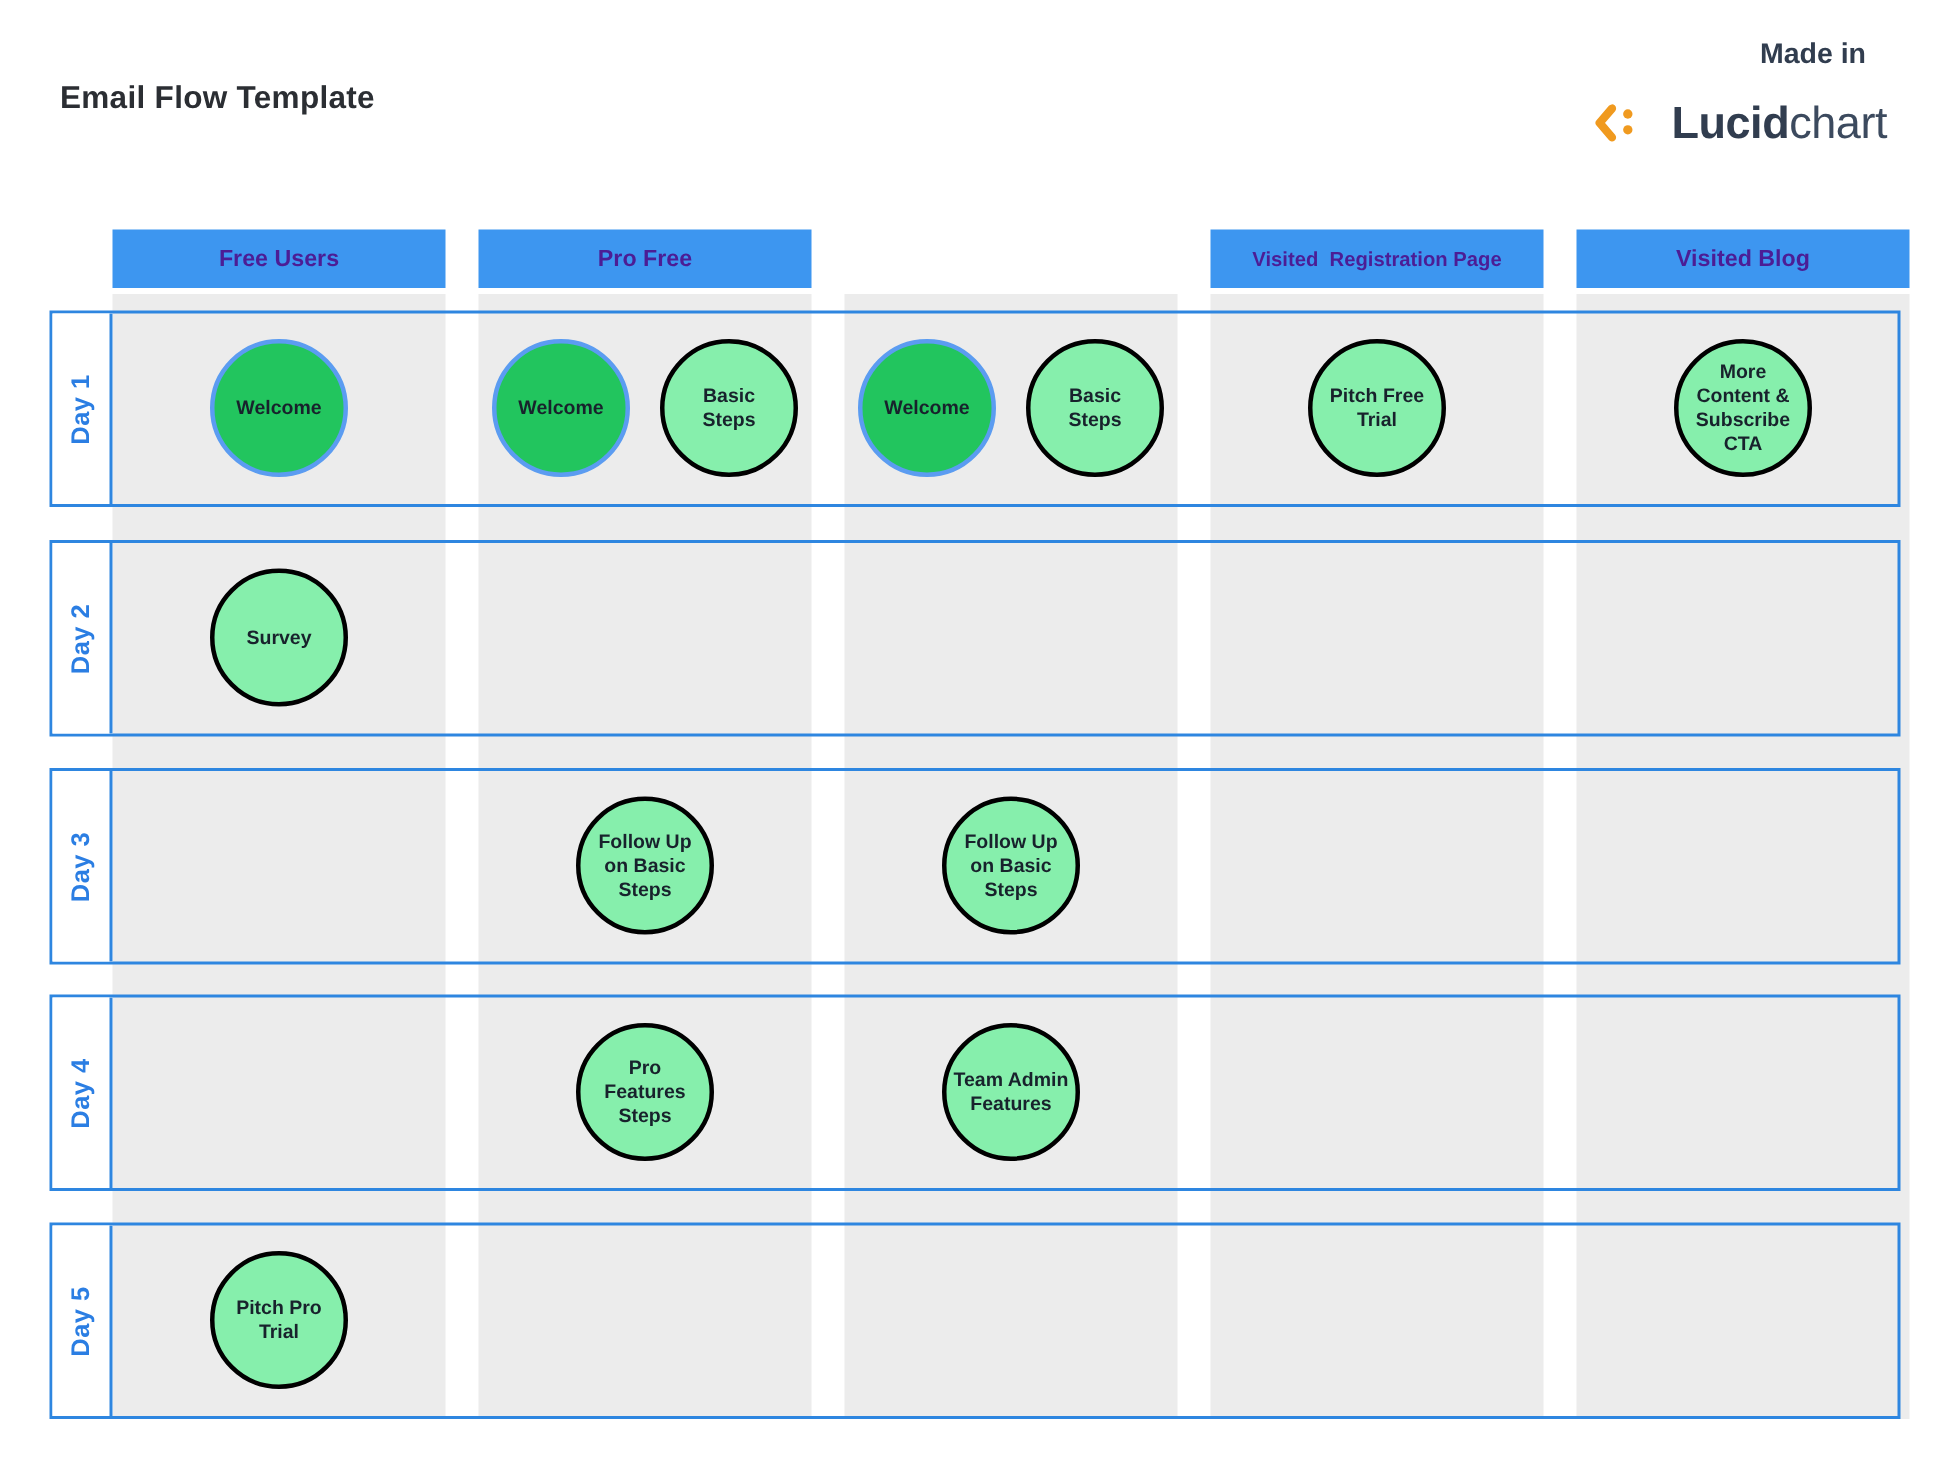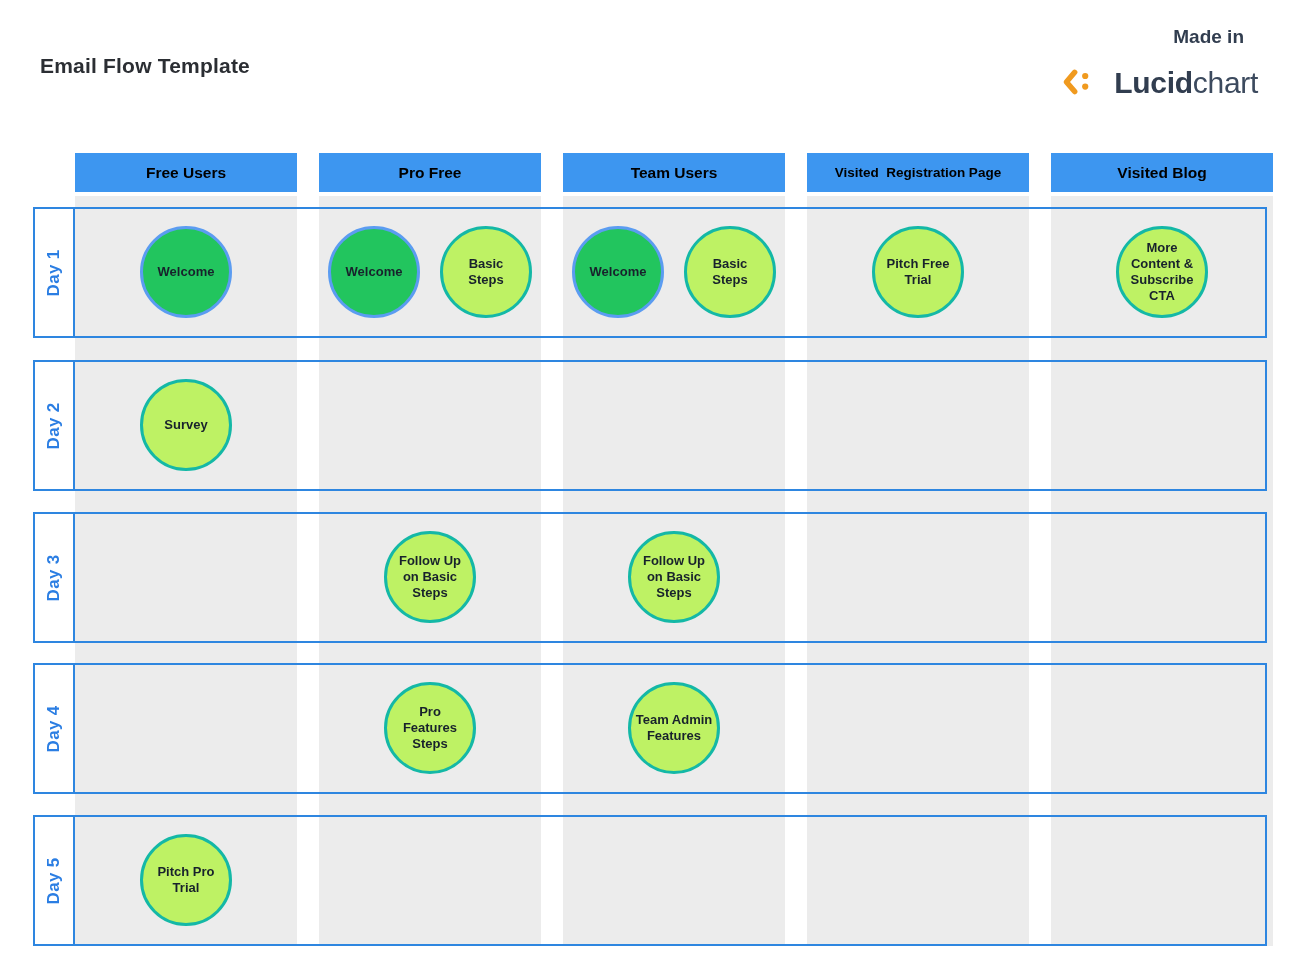--- a/index.html
+++ b/index.html
@@ -17,21 +17,21 @@
   .logo-row{display:flex;align-items:flex-end;justify-content:flex-end;gap:21px;margin-top:17px;}
   .logo-text{font-size:30px;color:#313d4f;letter-spacing:-.3px;line-height:1;}
   .logo-text .b{font-weight:700;}
   .logo-text .l{font-weight:400;color:#3c4a5e;}
   
   .lane{position:absolute;top:196px;height:750px;width:222px;background:#ececec;z-index:1;}
   .lane-h{
     position:absolute;top:153px;height:39px;width:222px;background:#3d96f0;z-index:2;
     display:flex;align-items:center;justify-content:center;
   }
-  .lane-h span{color:#000000;font-weight:700;font-size:15.5px;white-space:pre;}
+  .lane-h span{color:#4c1d95;font-weight:700;font-size:15.5px;white-space:pre;}
   .lane-h.small span{font-size:13.5px;}
   
   .row{
     position:absolute;left:33px;width:1234px;height:131px;
     border:2px solid #2e86e0;box-sizing:border-box;z-index:2;background:transparent;
   }
   .row-label{
     position:absolute;left:0;top:0;width:38px;height:100%;
     border-right:2px solid #2e86e0;background:#ffffff;
     display:flex;align-items:center;justify-content:center;
@@ -42,21 +42,21 @@
   }
   
   .node{
     position:absolute;width:92px;height:92px;border-radius:50%;box-sizing:border-box;
     display:flex;align-items:center;justify-content:center;text-align:center;z-index:3;
   }
   .node span{
     white-space:pre-line;font-size:13px;font-weight:700;color:#18222c;line-height:1.25;
   }
   .node.blue{background:#22c55e;border:3px solid #5b9cf1;}
-  .node.teal{background:#bef264;border:3px solid #14b8a6;justify-content:center;}
+  .node.teal{background:#86efac;border:3px solid #000000;justify-content:center;}
 </style>
 </head>
 <body>
 
 <div class="canvas">
 
   <h1 class="page-title">Email Flow Template</h1>
 
   <div class="branding">
     <div class="made-in">Made in</div>
@@ -74,23 +74,20 @@
   <div class="lane" style="left:319px"></div>
   <div class="lane" style="left:563px"></div>
   <div class="lane" style="left:807px"></div>
   <div class="lane" style="left:1051px"></div>
 
   <div class="lane-h" style="left:75px">
       <span>Free Users</span>
     </div>
   <div class="lane-h" style="left:319px">
       <span>Pro Free</span>
-    </div>
-  <div class="lane-h" style="left:563px">
-      <span>Team Users</span>
     </div>
   <div class="lane-h" style="left:1051px">
       <span>Visited Blog</span>
     </div>
   <div class="lane-h small" style="left:807px">
       <span>Visited  Registration Page</span>
     </div>
 
   <div class="row" style="top:207px">
     <div class="row-label">

